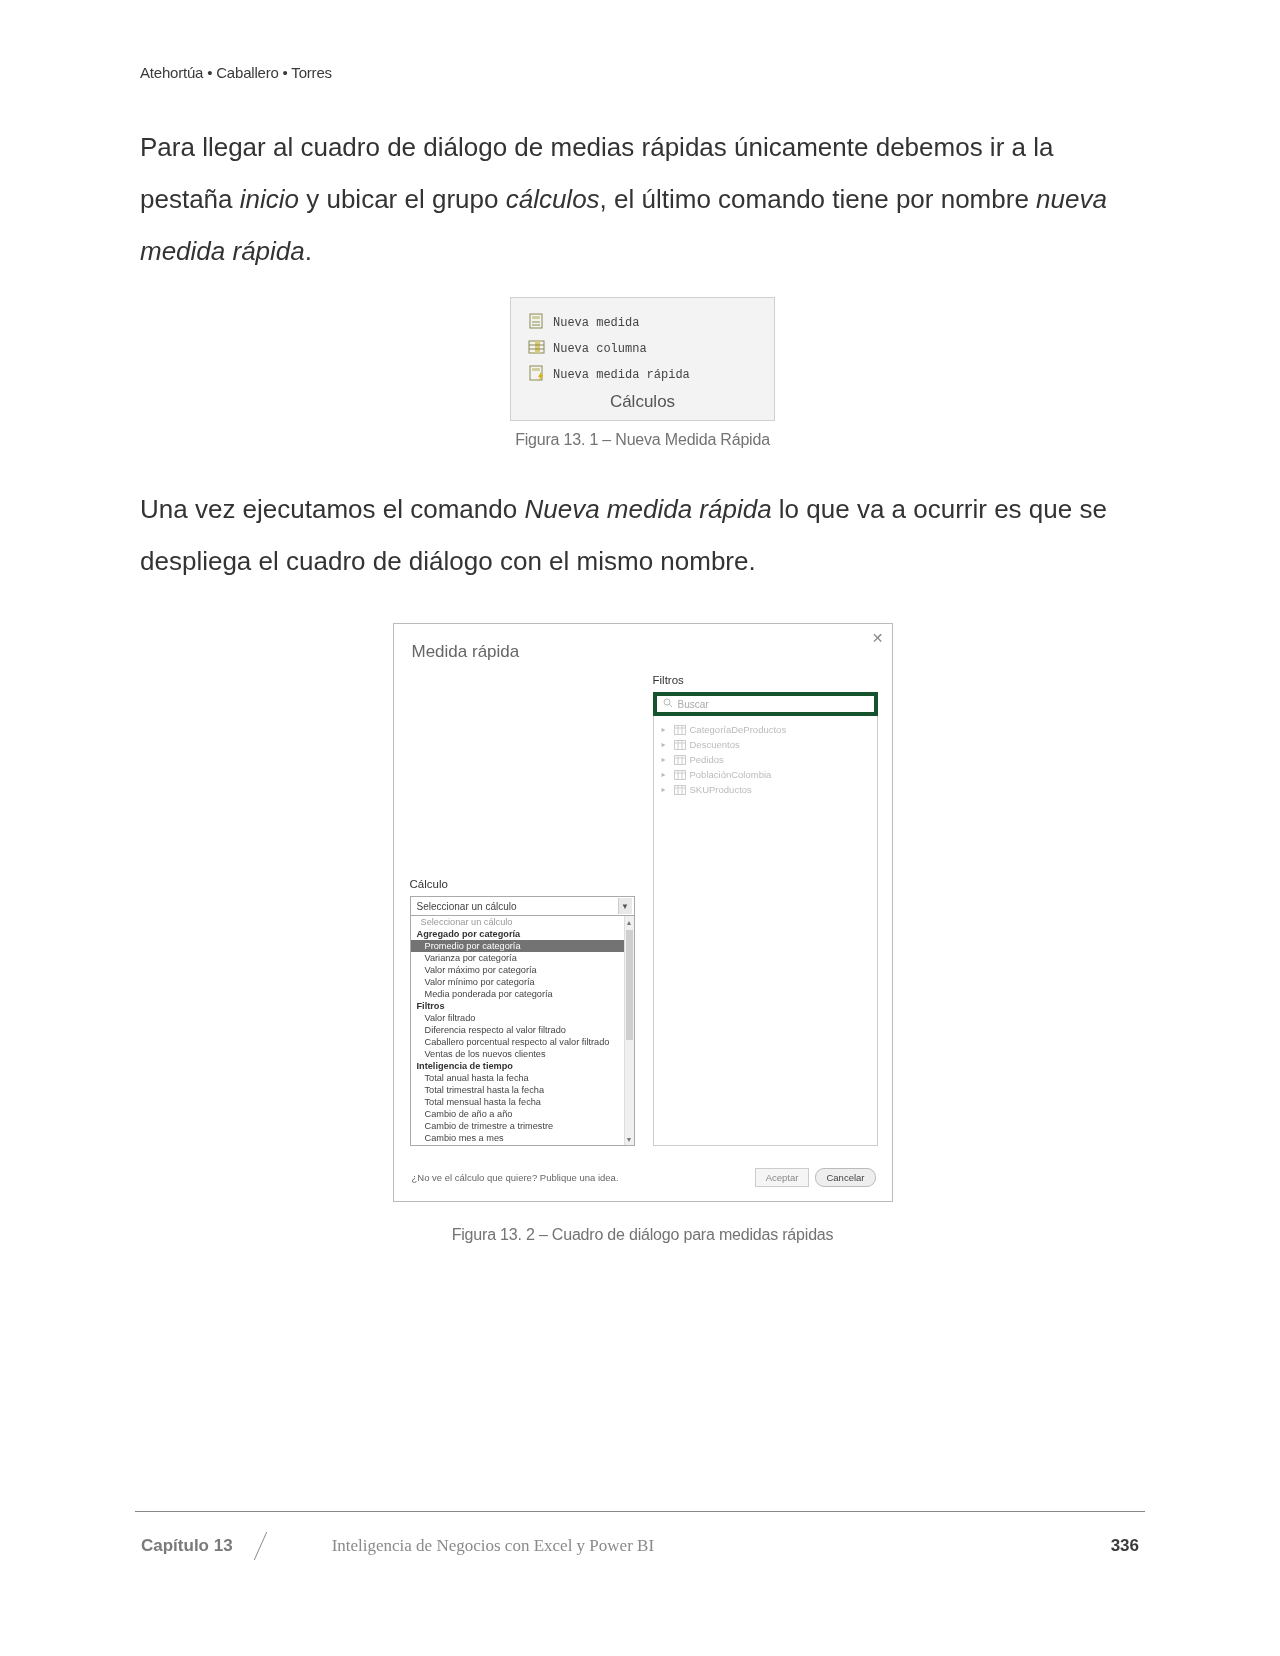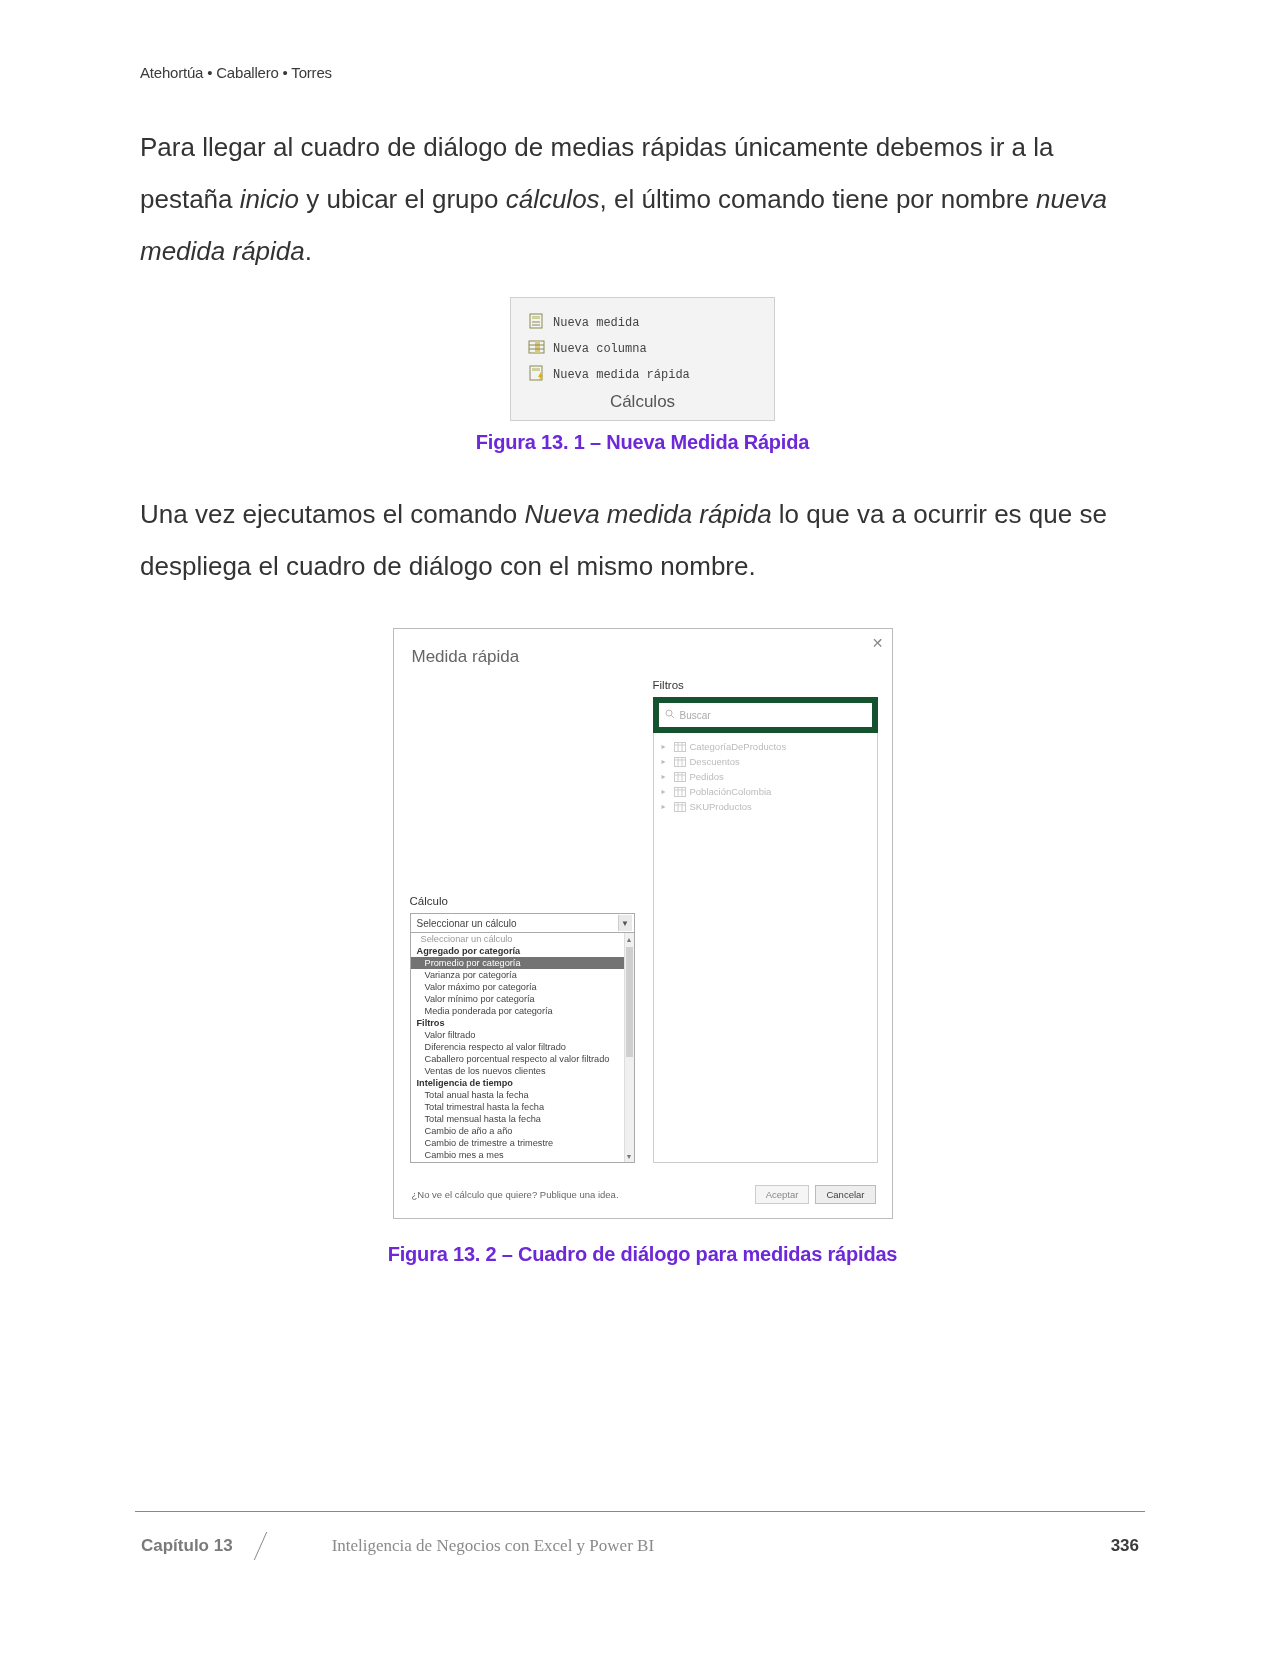--- a/index.html
+++ b/index.html
@@ -61,23 +61,23 @@
   }
   .ribbon-group-label {
     text-align: center;
     font-family: "Segoe UI", Arial, sans-serif;
     font-size: 17px;
     color: #555;
     padding: 6px 0 4px 0;
   }
   .fig-caption {
     font-family: Arial, Helvetica, sans-serif;
-    font-size: 20px;
-    font-weight: bold;
-    color: #6d28d9;
+    font-size: 16px;
+    font-weight: normal;
+    color: #737373;
     margin-top: 10px;
     letter-spacing: -0.2px;
   }
 
   
   .dialog-fig-wrap {
     display: flex;
     flex-direction: column;
     align-items: center;
     margin-top: 36px;
@@ -173,22 +173,22 @@
   }
   .calc-scroll-arrow.up { top: 0; }
   .calc-scroll-arrow.down { bottom: 0; }
   .calc-item { padding: 1px 4px 1px 10px; white-space: nowrap; overflow: hidden; text-overflow: ellipsis;}
   .calc-item.muted { color: #999; }
   .calc-item.header { font-weight: bold; padding-left: 6px; color:#333;}
   .calc-item.sub { padding-left: 14px; }
   .calc-item.selected { background: #737373; color: #fff; }
   
   .search-box {
-    border: 6px solid #14532d;
-    height: 36px;
+    border: 4px solid #14532d;
+    height: 24px;
     display: flex; align-items: center;
     padding: 0 6px;
     gap: 5px;
     font-size: 10px;
     color: #aaa;
   }
   .field-tree {
     border: 1px solid #ccc;
     background: #fff;
     height: 430px;
@@ -216,21 +216,21 @@
     align-items: center;
   }
   .dialog-buttons { display: flex; gap: 6px; }
   .dlg-btn {
     font-size: 9.5px;
     padding: 3px 10px;
     border: 1px solid #ccc;
     background: #f5f5f5;
     color: #888;
   }
-  .dlg-btn.cancel { color:#444; background:#eee; border-color:#bbb;}
+  .dlg-btn.cancel { color:#444; background:#eee; border-color:#bbb;border-radius:9px;}
 
   
   .page-footer {
     position: absolute;
     left: 135px; right: 135px;
     bottom: 96px;
     border-top: 1px solid #888;
     padding-top: 20px;
     display: flex;
     align-items: center;

